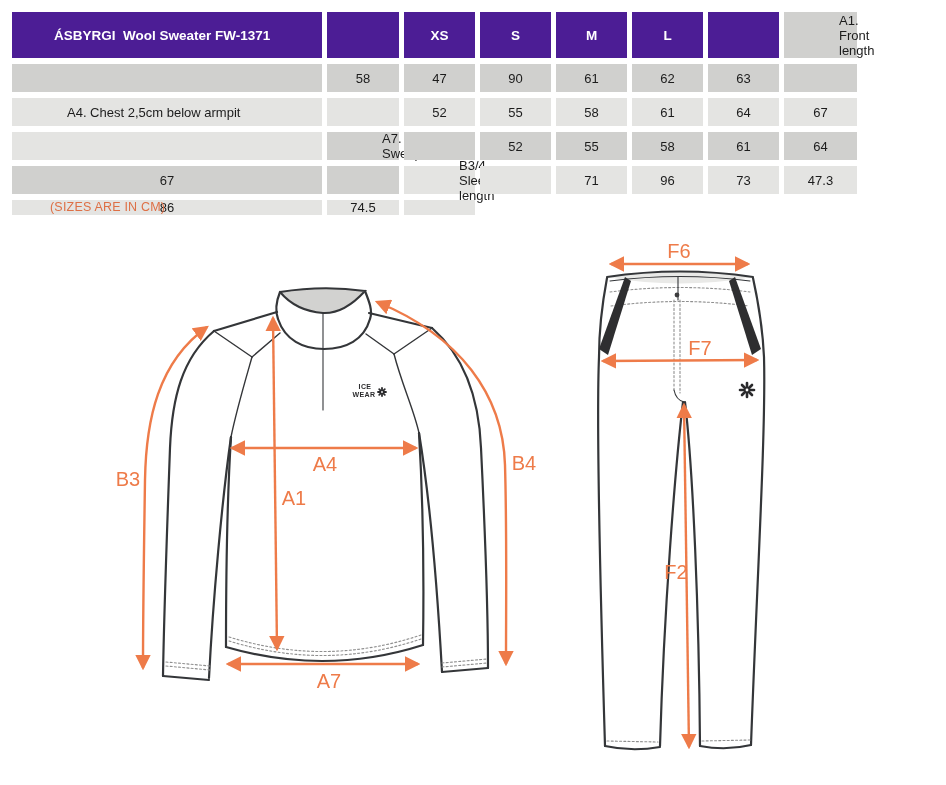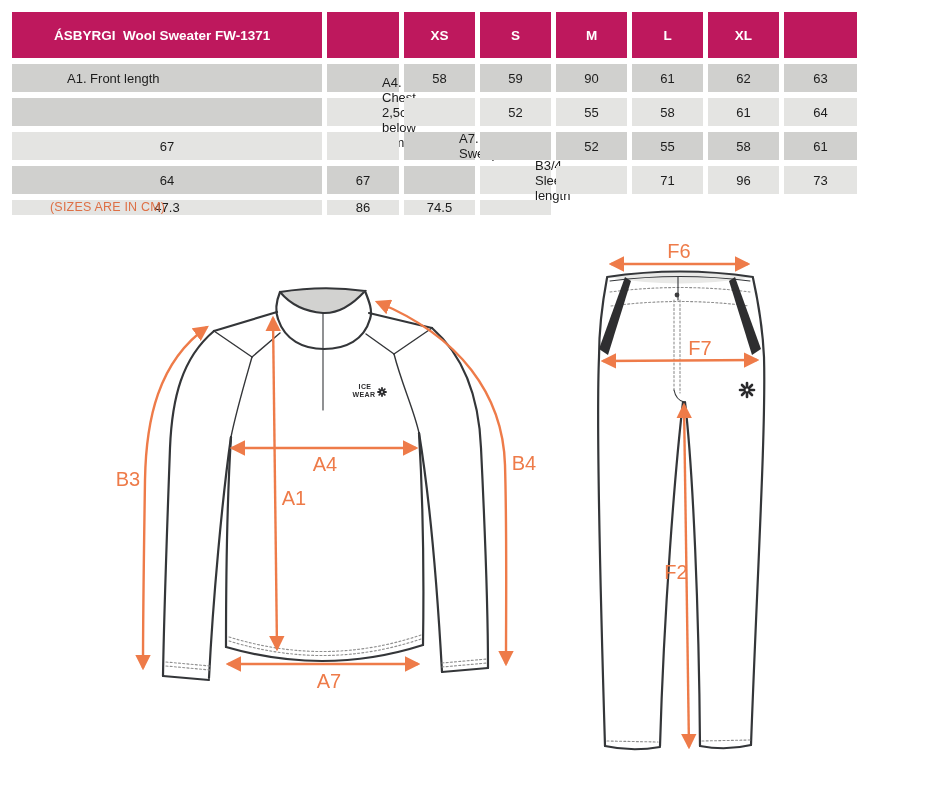--- a/index.html
+++ b/index.html
@@ -8,21 +8,21 @@
 
   
   .size-table{
     position:absolute;left:12px;top:12px;
     display:grid;
     grid-template-columns:310px 72px 71px 71px 71px 71px 71px 73px;
     grid-template-rows:46px 28px 28px 28px 28px;
     column-gap:5px;row-gap:6px;
   }
   .cell{display:flex;align-items:center;justify-content:center;font-size:13px;color:#1c1c1c;}
-  .hc{background:#be185d;color:#ffffff;font-weight:bold;font-size:13.5px;}
+  .hc{background:#4c1d95;color:#ffffff;font-weight:bold;font-size:13.5px;}
   .title{justify-content:flex-start;padding-left:42px;white-space:pre;}
   .lbl{justify-content:flex-start;padding-left:55px;}
   .rdark{background:#D0D0CE;}
   .rlight{background:#E4E4E2;}
 
   .note{
     position:absolute;left:50px;top:200px;
     font-size:12.5px;color:#DE7046;letter-spacing:.2px;
   }
 
@@ -43,27 +43,26 @@
 <div class="page">
 
   <div class="size-table">
 
     <div class="cell hc title">ÁSBYRGI  Wool Sweater FW-1371</div>
     <div class="cell hc"></div>
     <div class="cell hc">XS</div>
     <div class="cell hc">S</div>
     <div class="cell hc">M</div>
     <div class="cell hc">L</div>
-    <div class="cell hc">XL</div>
     <div class="cell hc"></div>
 
     <div class="cell rdark lbl">A1. Front length</div>
     <div class="cell rdark"></div>
     <div class="cell rdark">58</div>
-    <div class="cell rdark">59</div>
+    <div class="cell rdark">47</div>
     <div class="cell rdark">90</div>
     <div class="cell rdark">61</div>
     <div class="cell rdark">62</div>
     <div class="cell rdark">63</div>
     <div class="cell rdark"></div>
 
     <div class="cell rlight lbl">A4. Chest 2,5cm below armpit</div>
     <div class="cell rlight"></div>
     <div class="cell rlight">52</div>
     <div class="cell rlight">55</div>

